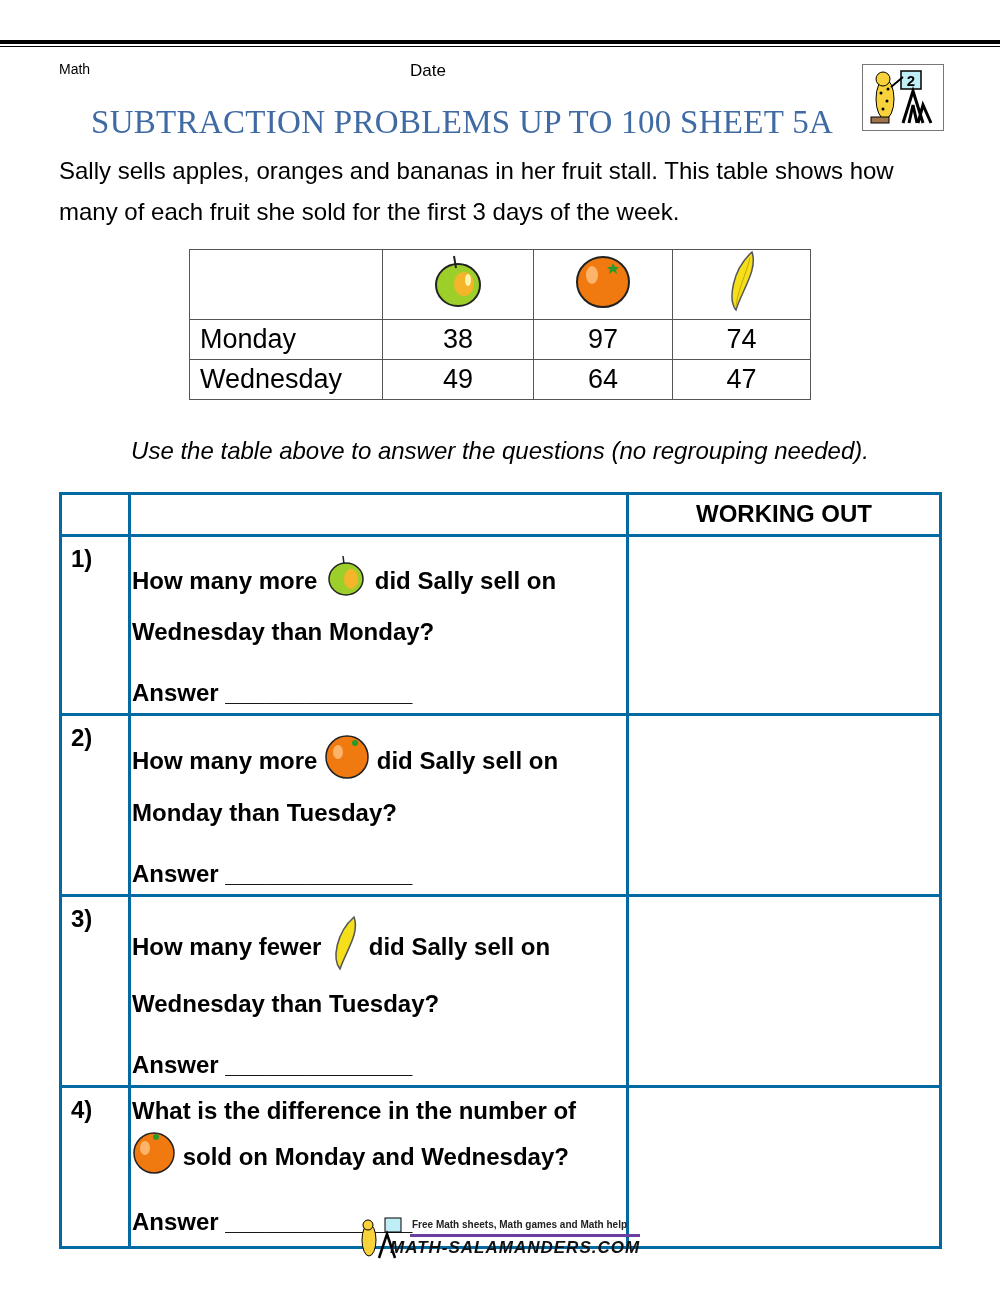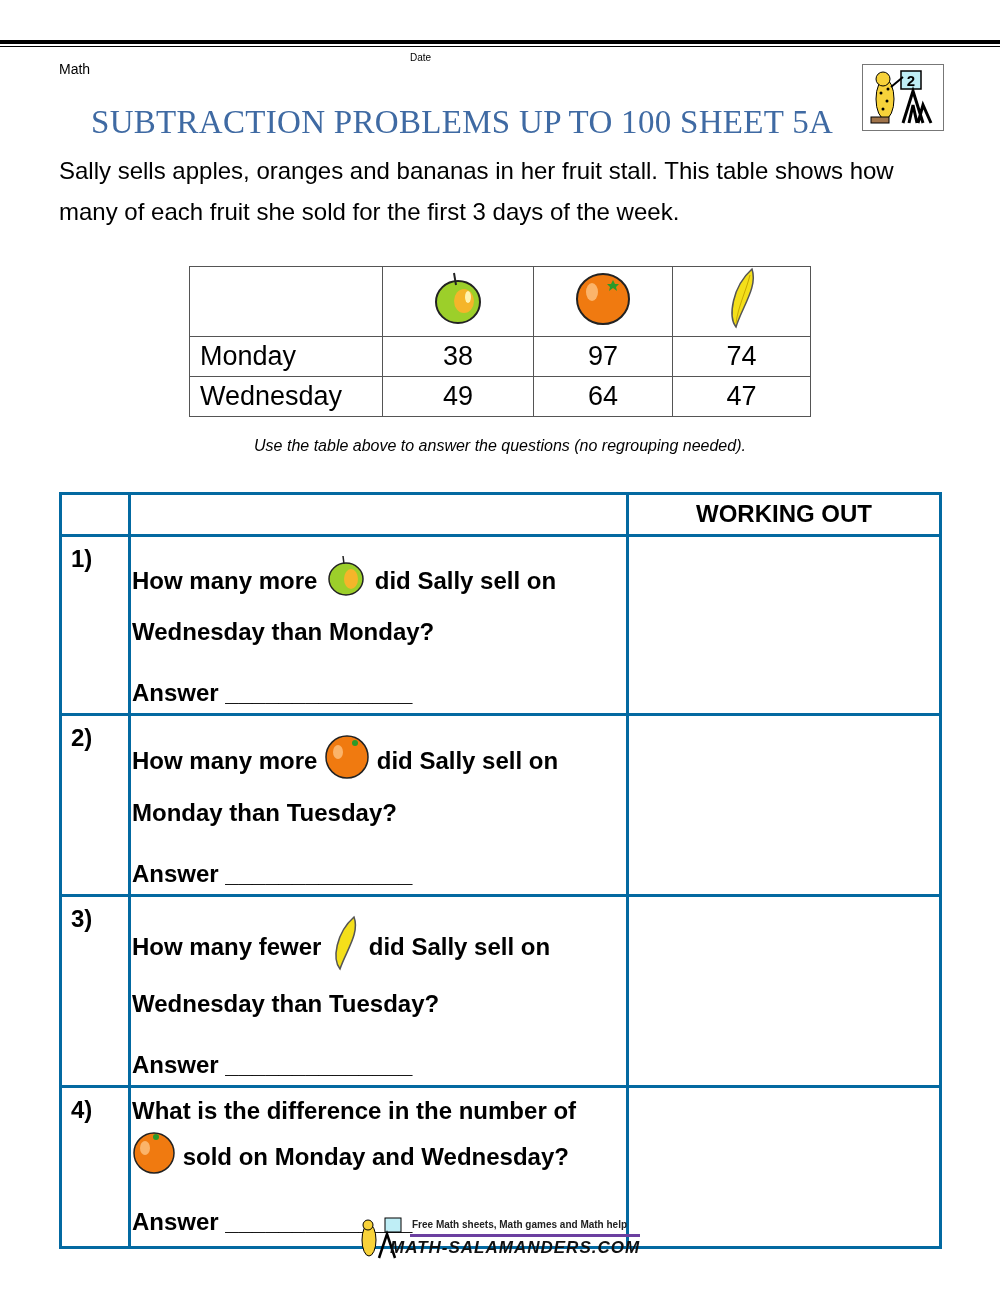--- a/index.html
+++ b/index.html
@@ -1,31 +1,31 @@
 <!DOCTYPE html>
 <html><head>
 <meta charset="utf-8">
 <style>
   * { box-sizing: border-box; margin: 0; padding: 0; }
   body { width: 1000px; height: 1294px; background: #ffffff; position: relative; overflow: hidden;
          font-family: "Liberation Sans", "DejaVu Sans", sans-serif; color: #000; }
   .topline1 { position: absolute; left: 0; top: 40px; width: 1000px; height: 4px; background: #000; }
   .topline2 { position: absolute; left: 0; top: 46px; width: 1000px; height: 1px; background: #000; }
   .label-name { position: absolute; left: 59px; top: 61px; font-size: 14px; }
-  .label-date { position: absolute; left: 410px; top: 52px; font-size: 10px; }
+  .label-date { position: absolute; left: 410px; top: 61px; font-size: 17px; }
   .logo-box { position: absolute; left: 862px; top: 64px; width: 82px; height: 67px; border: 1px solid #777; background: #fff; }
   .title { position: absolute; left: 59px; top: 104px; font-family: "Liberation Serif", "DejaVu Serif", serif;
            font-size: 33px; color: #3f6aa3; letter-spacing: 0.3px; margin-left: 32px; }
   .intro { position: absolute; left: 59px; top: 150px; width: 900px; font-size: 24px; line-height: 41px; }
-  table.fruit { position: absolute; left: 189px; top: 249px; border-collapse: collapse; margin-top: 17px; }
+  table.fruit { position: absolute; left: 189px; top: 249px; border-collapse: collapse; }
   table.fruit td { border: 1px solid #555; font-size: 27px; height: 40px; padding: 0 10px; }
   table.fruit tr.head td { height: 63px; }
   table.fruit td.day { width: 193px; text-align: left; }
   table.fruit td.num { text-align: center; }
-  .instruction { position: absolute; left: 0; width: 1000px; top: 437px; text-align: center; font-size: 16px; font-style: italic; }
+  .instruction { position: absolute; left: 0; width: 1000px; top: 437px; text-align: center; font-size: 24px; font-style: italic; }
   table.qs { position: absolute; left: 59px; top: 492px; border-collapse: collapse; }
   table.qs td { border: 3px solid #0369a1; vertical-align: top; font-size: 24px; font-weight: bold; }
   .qnum { width: 69px; padding: 8px 0 0 9px; }
   .qtext { width: 498px; padding: 18px 9px 0 1px; line-height: 41px; }
   .work { width: 313px; }
   .work-head { text-align: center; padding-top: 5px; }
   .ans { margin-top: 20px; }
   .inline-fruit { display: inline-block; vertical-align: middle; }
   .footer { position: absolute; left: 355px; top: 1214px; width: 290px; height: 50px; }
   .footer-text { position: absolute; left: 57px; top: 5px; font-size: 10px; font-weight: bold; color: #222; text-align: right; }

